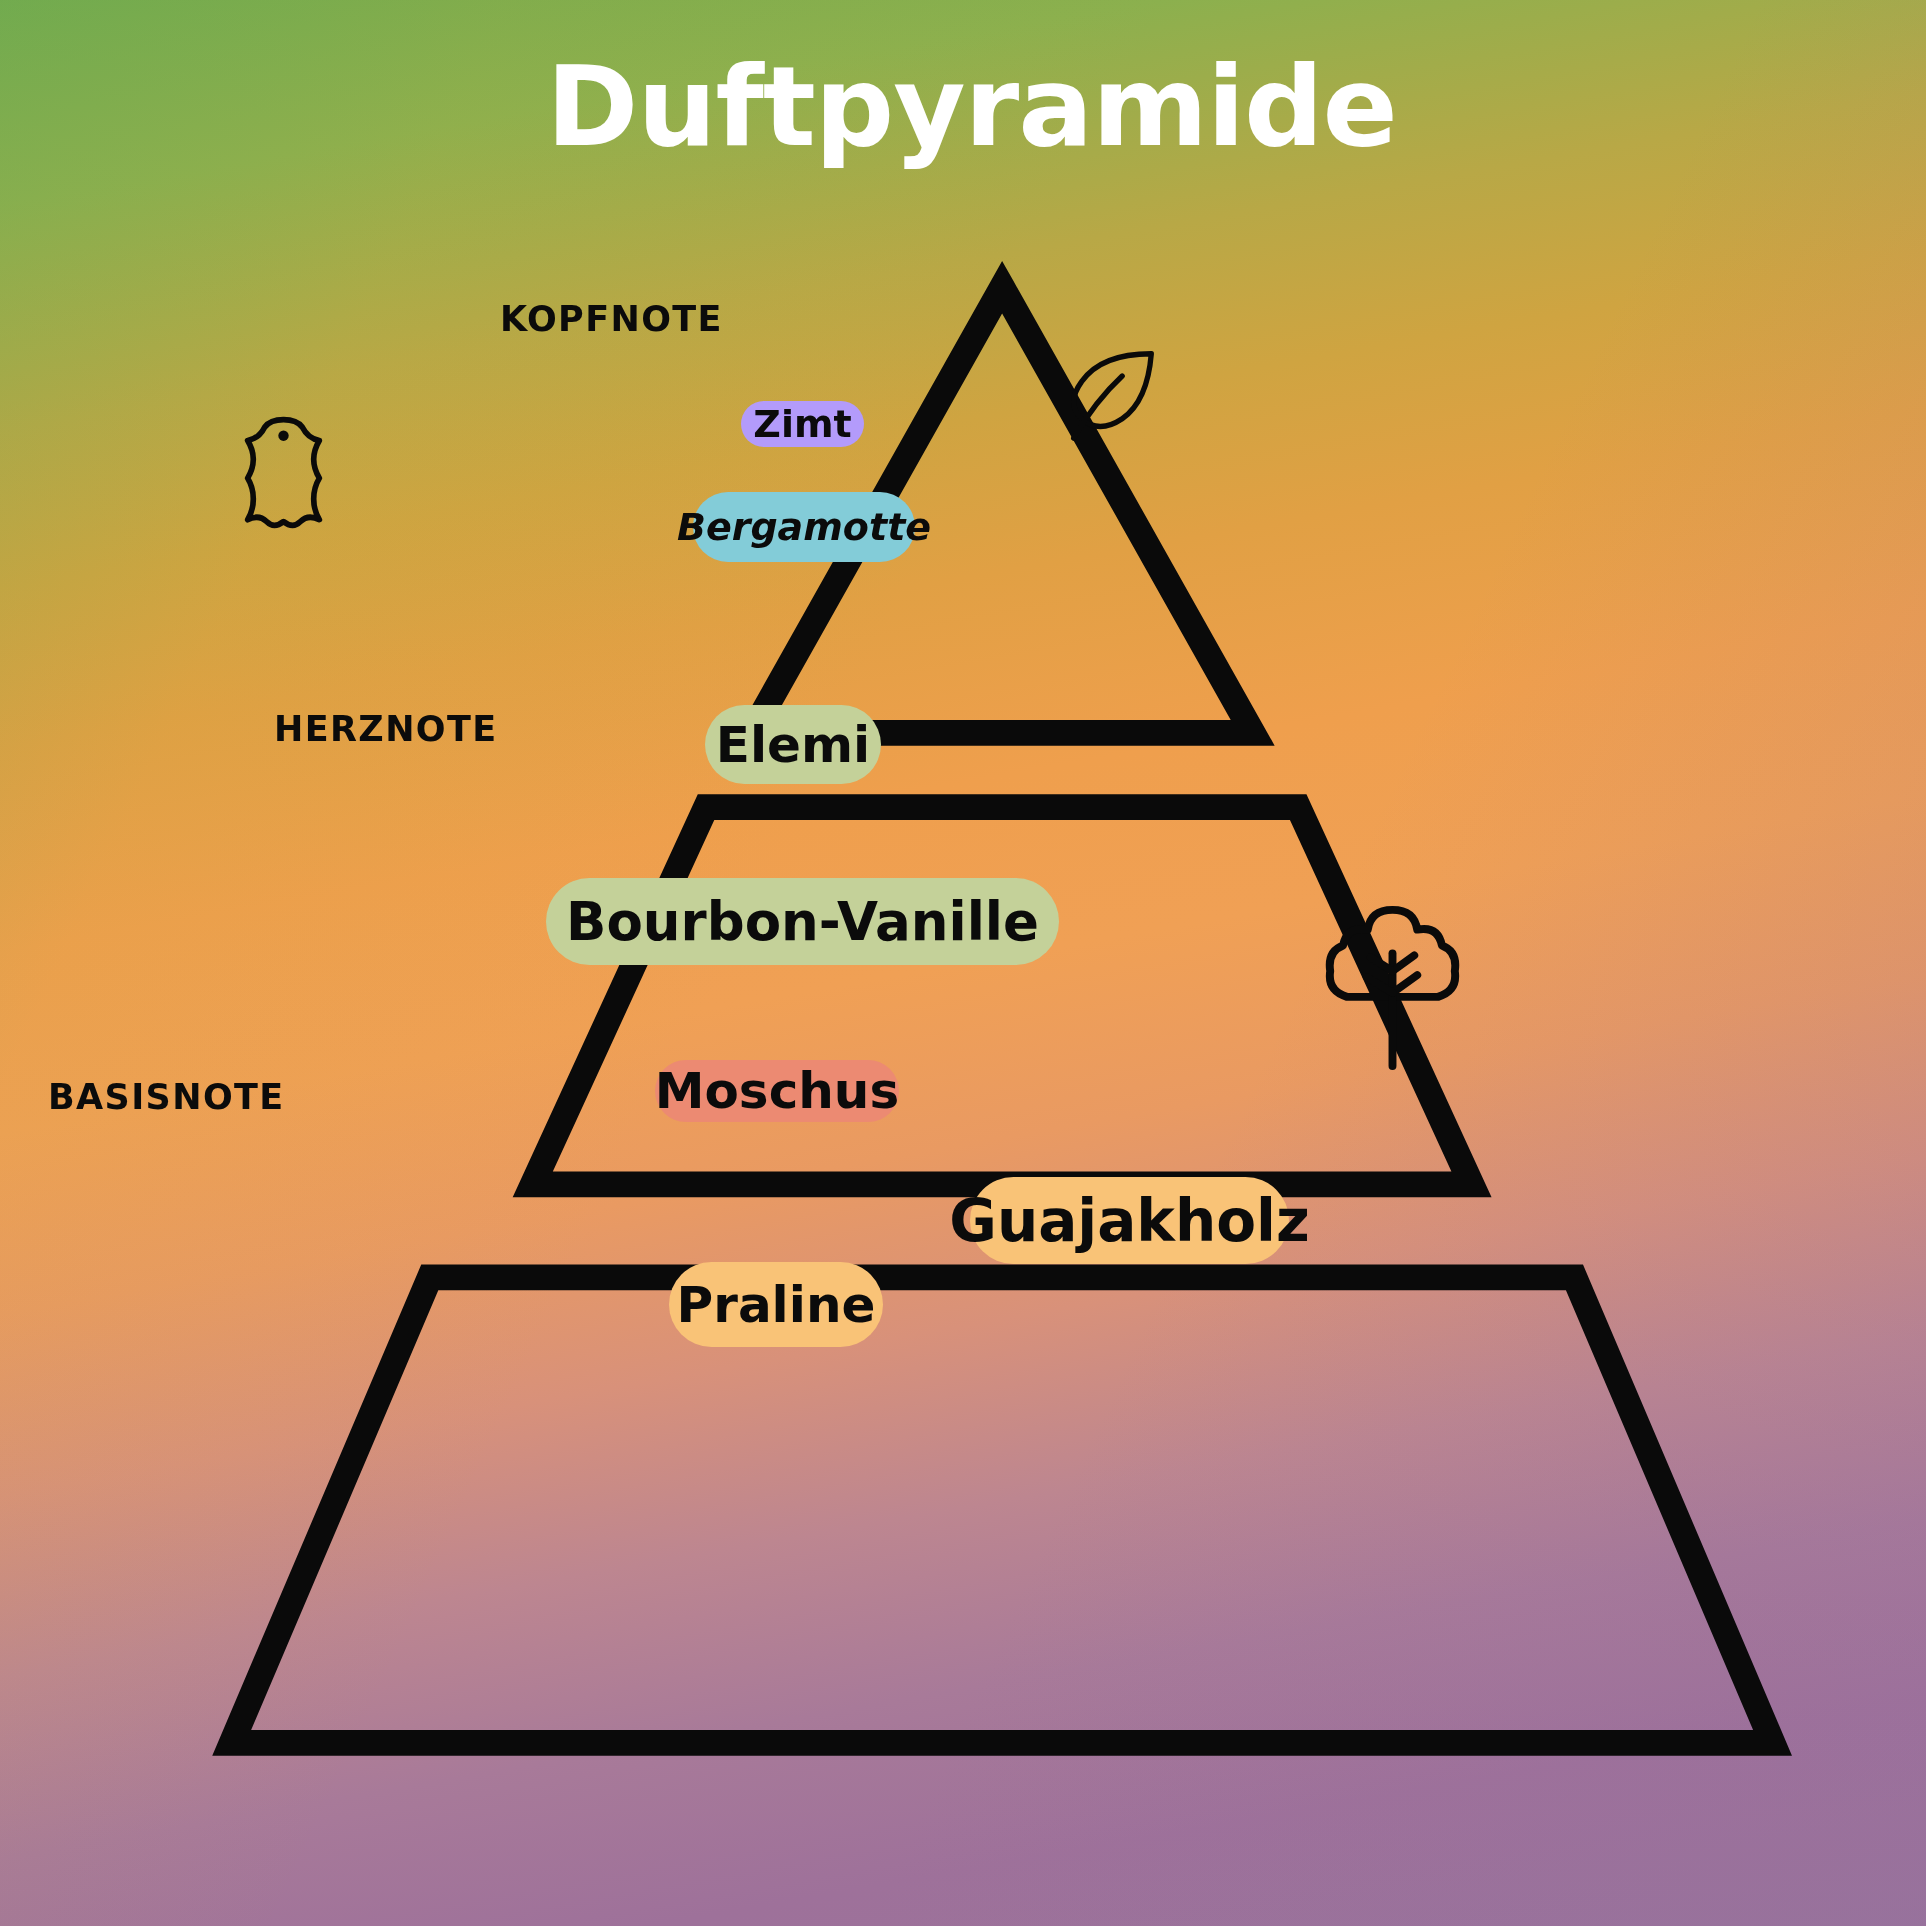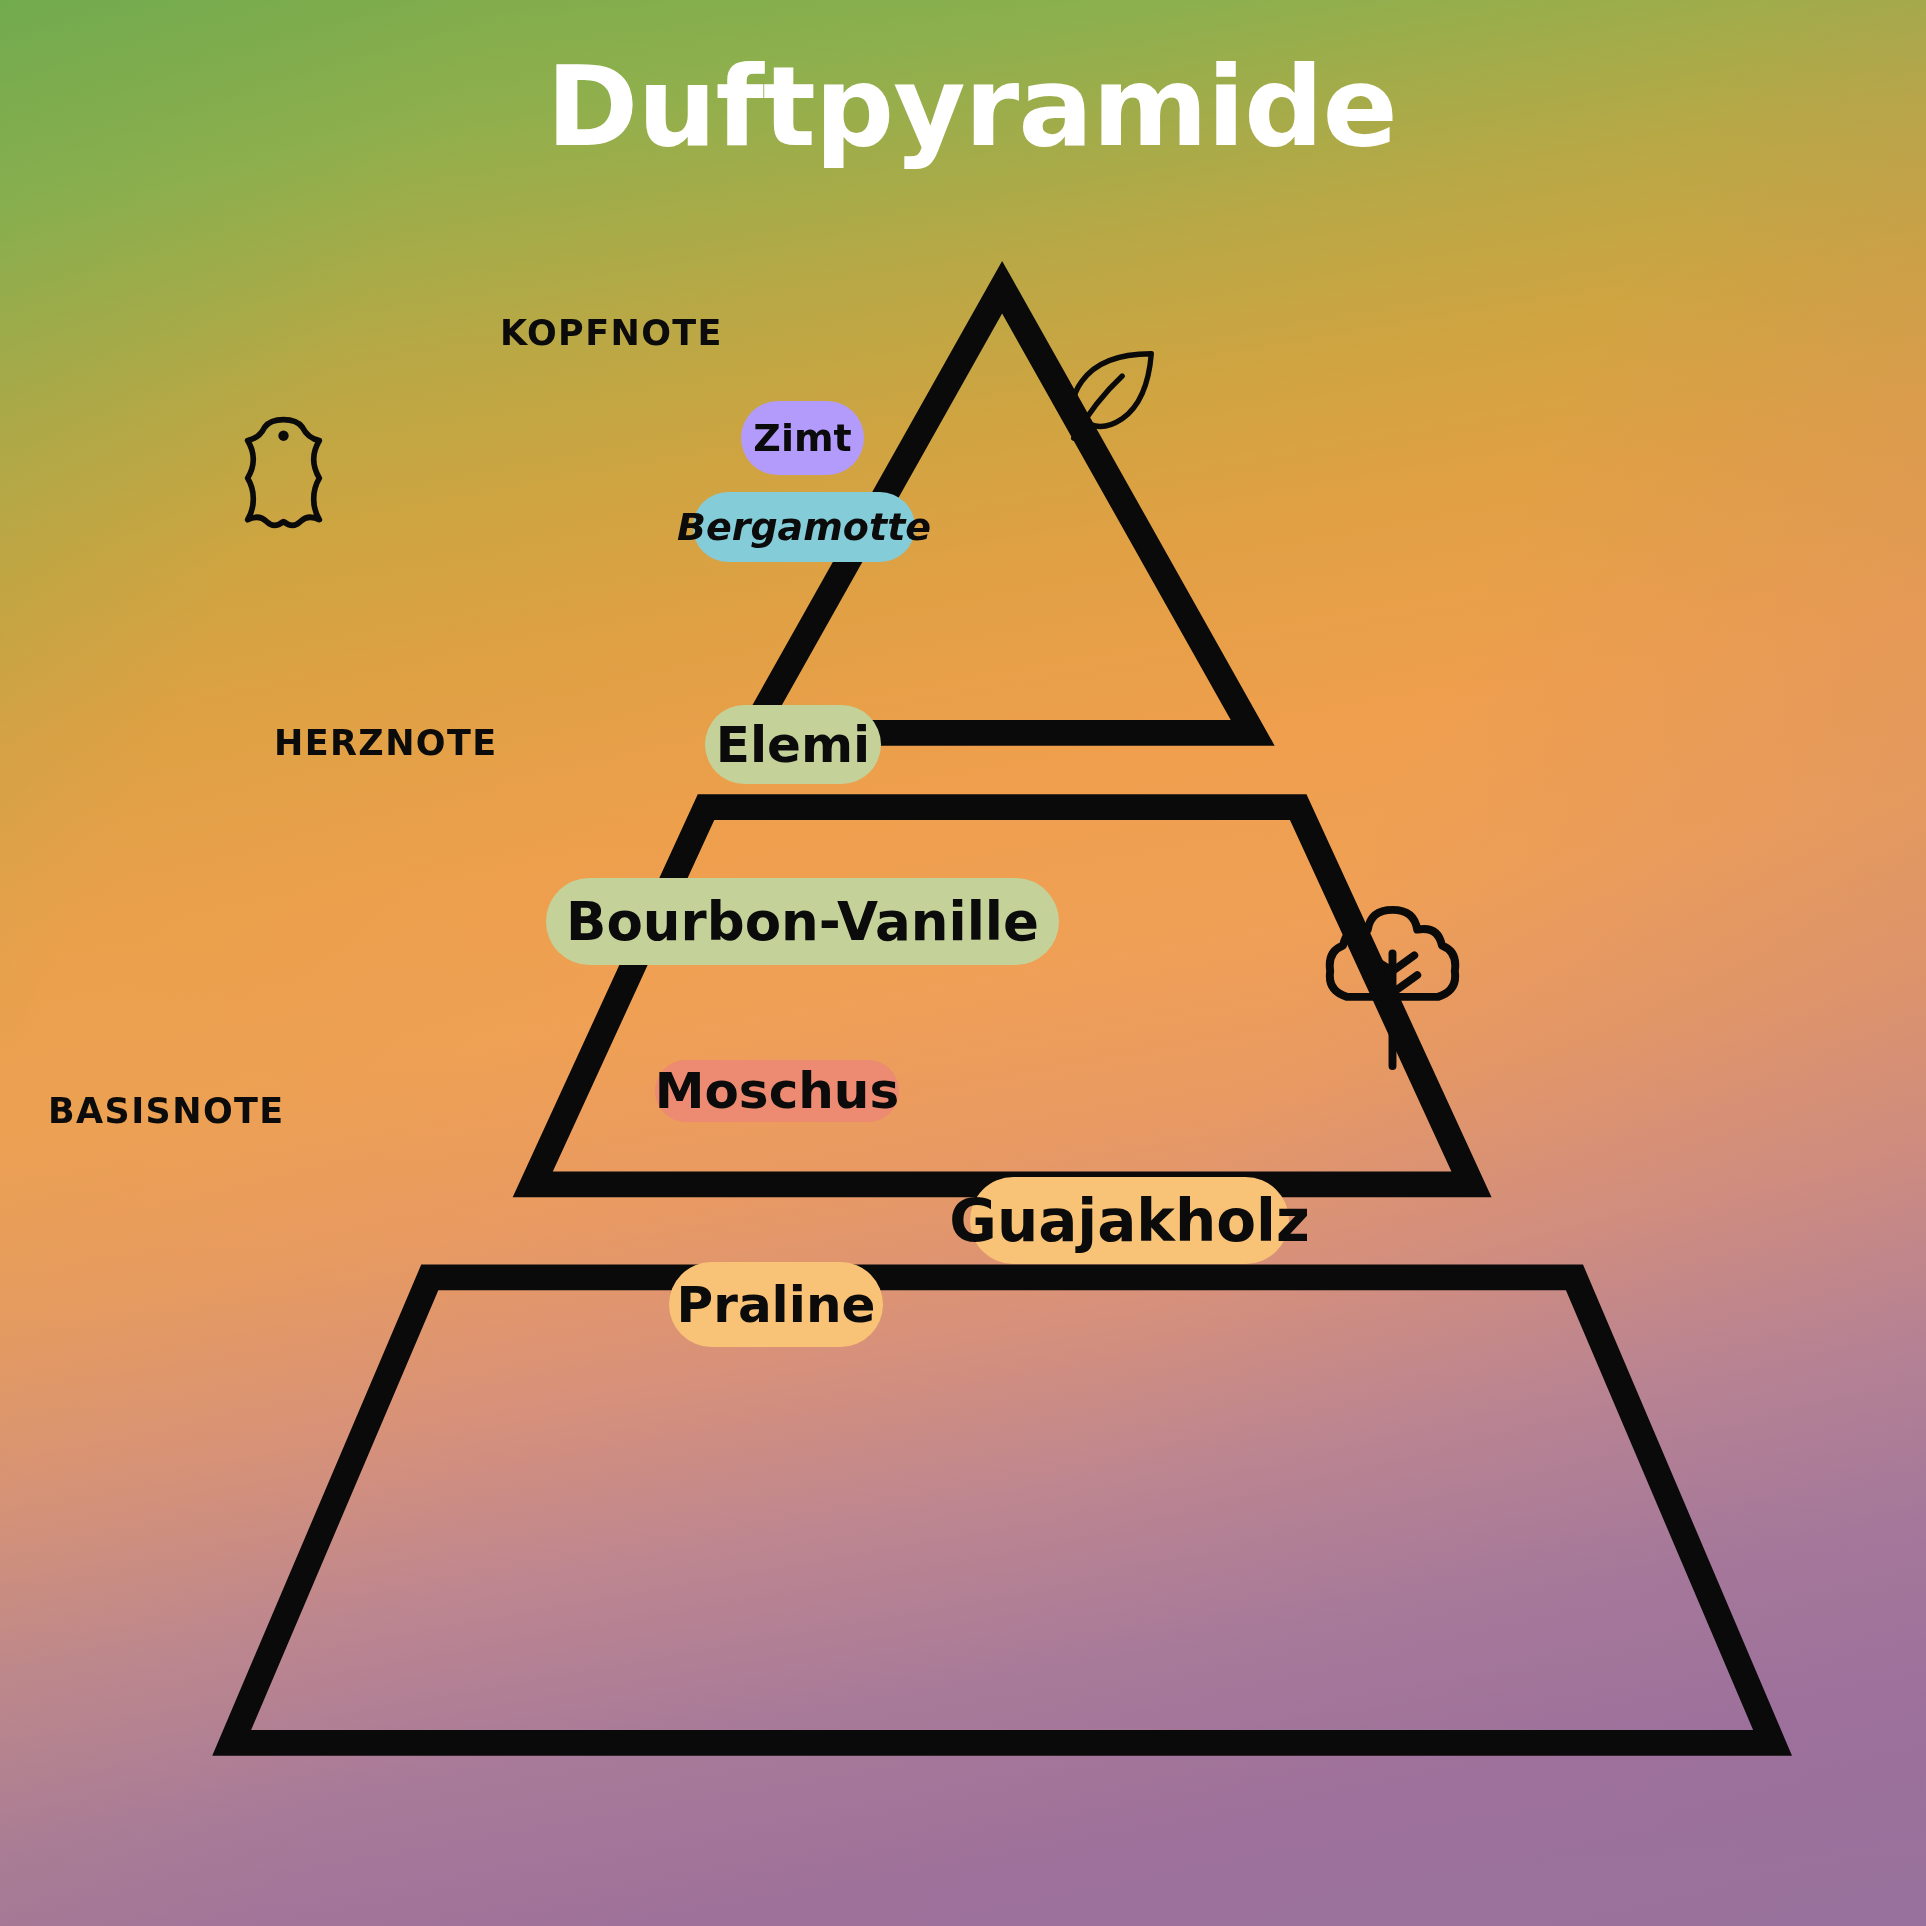--- a/index.html
+++ b/index.html
@@ -70,21 +70,20 @@
   }
 
   .tier-label {
     position: absolute;
     color: #0b0b0b;
     font-weight: 700;
     font-size: 35px;
     letter-spacing: 1.4px;
     white-space: nowrap;
     z-index: 5;
-    margin-top: 14px;
   }
   #label-kopf   { left: 500px;  top: 299px; }
   #label-herz   { left: 274px;  top: 709px; }
   #label-basis  { left: 48px;   top: 1077px; }
 
   .note-pill {
     position: absolute;
     display: flex;
     align-items: center;
     justify-content: center;
@@ -92,21 +91,21 @@
     color: #0b0b0b;
     font-weight: 700;
     white-space: nowrap;
     z-index: 5;
     box-sizing: border-box;
   }
 
   
   #pill-zimt {
     left: 741px; top: 401px;
-    width: 123px; height: 74px;
+    width: 123px; height: 46px;
     font-size: 38px;
     background: #b39bfb;
     text-align: center;
   }
   #pill-bergamotte {
     left: 693px; top: 492px;
     width: 222px; height: 70px;
     font-size: 38px;
     background: #83ccd8;
     font-style: italic;

